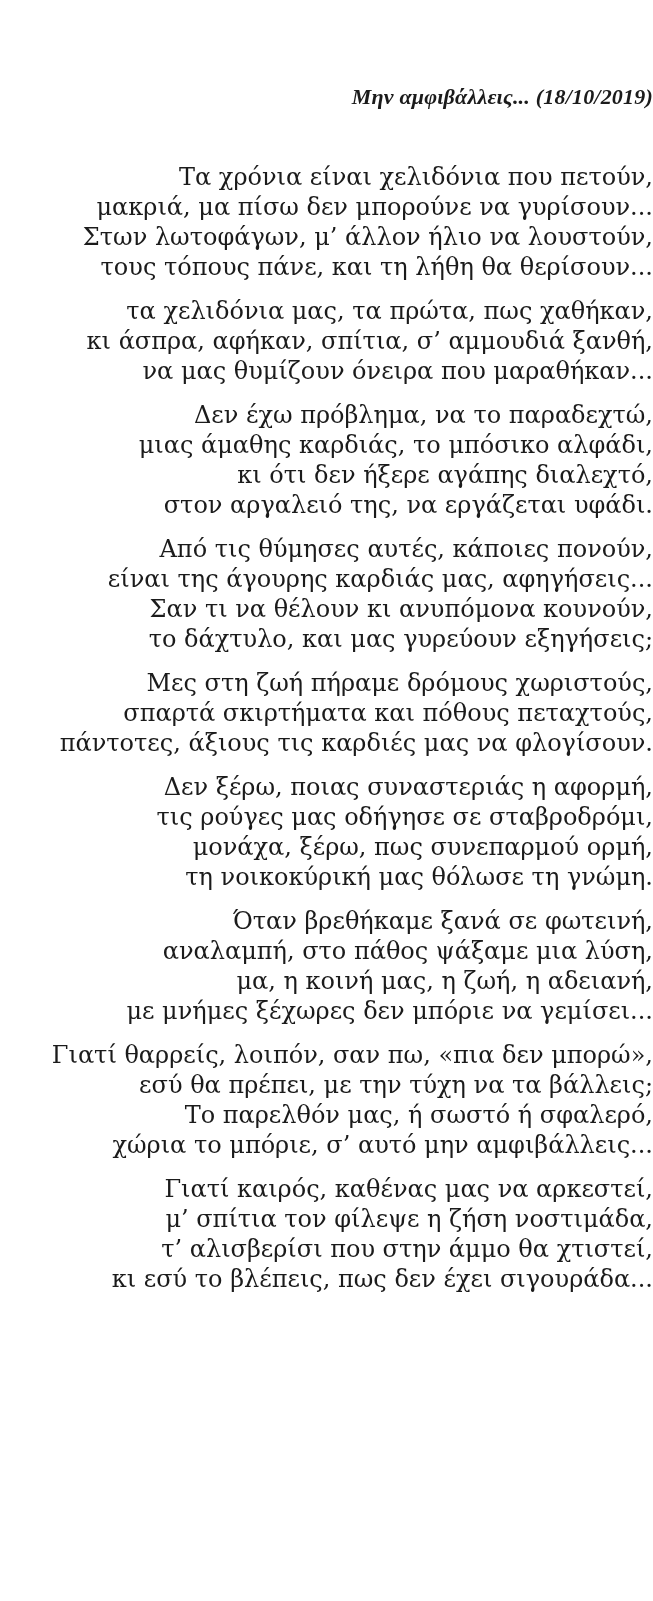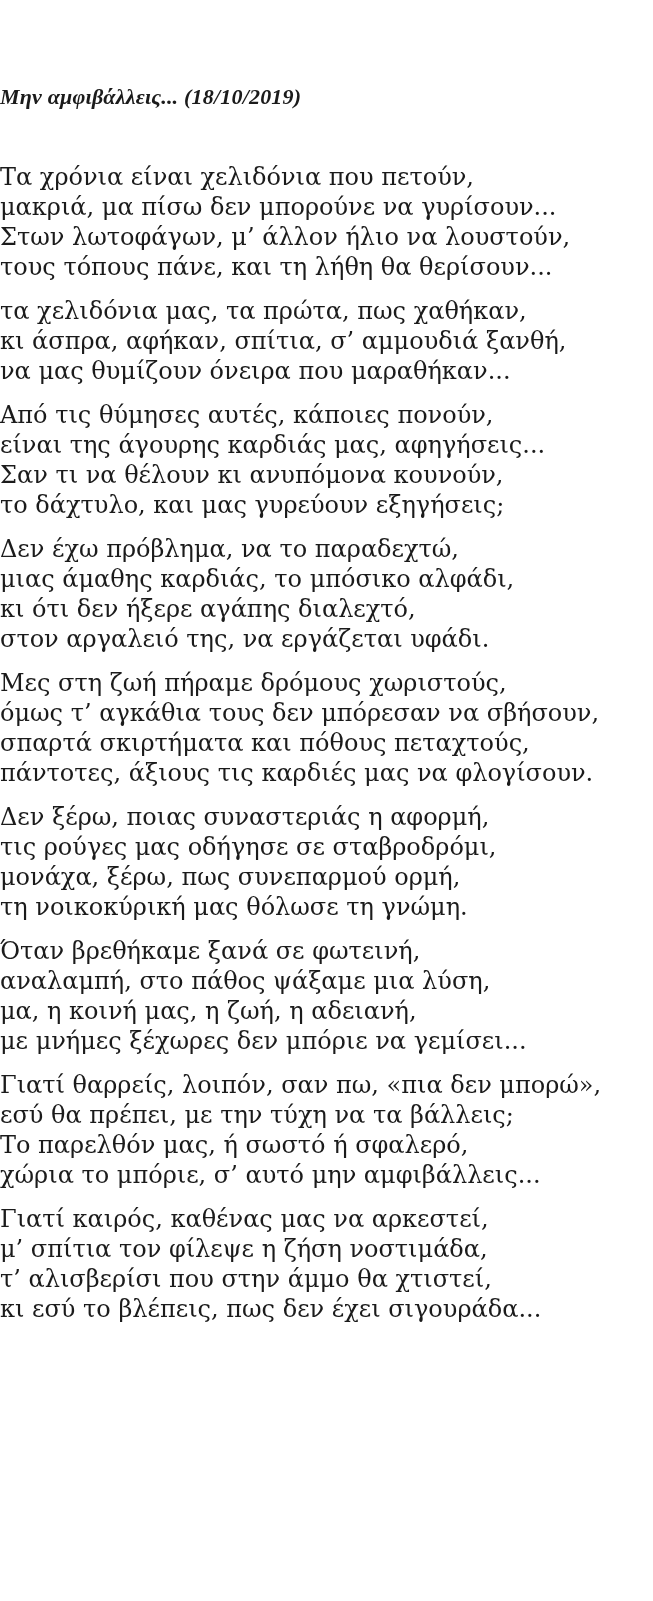--- a/index.html
+++ b/index.html
@@ -12,21 +12,21 @@
     background: #ffffff;
     font-family: "DejaVu Serif", serif;
     color: #1b1b1b;
     overflow: hidden;
   }
   .page {
     box-sizing: border-box;
     width: 653px;
     height: 1601px;
     padding-top: 84px;
-    text-align: left;
+    text-align: right;
   }
   .poem-title {
     font-family: "Liberation Serif", serif;
     font-style: italic;
     font-weight: bold;
     font-size: 22px;
     line-height: 26px;
     margin: 0 0 52px 0;
     letter-spacing: 0.2px;
   }
@@ -52,34 +52,33 @@
       <p class="line">μακριά, μα πίσω δεν μπορούνε να γυρίσουν...</p>
       <p class="line">Στων λωτοφάγων, μ’ άλλον ήλιο να λουστούν,</p>
       <p class="line">τους τόπους πάνε, και τη λήθη θα θερίσουν...</p>
     </div>
     <div class="stanza">
       <p class="line">τα χελιδόνια μας, τα πρώτα, πως χαθήκαν,</p>
       <p class="line">κι άσπρα, αφήκαν, σπίτια, σ’ αμμουδιά ξανθή,</p>
       <p class="line">να μας θυμίζουν όνειρα που μαραθήκαν...</p>
     </div>
     <div class="stanza">
+      <p class="line">Δεν έχω πρόβλημα, να το παραδεχτώ,</p>
+      <p class="line">μιας άμαθης καρδιάς, το μπόσικο αλφάδι,</p>
+      <p class="line">κι ότι δεν ήξερε αγάπης διαλεχτό,</p>
+      <p class="line">στον αργαλειό της, να εργάζεται υφάδι.</p>
+    </div>
+    <div class="stanza">
       <p class="line">Από τις θύμησες αυτές, κάποιες πονούν,</p>
       <p class="line">είναι της άγουρης καρδιάς μας, αφηγήσεις...</p>
       <p class="line">Σαν τι να θέλουν κι ανυπόμονα κουνούν,</p>
       <p class="line">το δάχτυλο, και μας γυρεύουν εξηγήσεις;</p>
     </div>
     <div class="stanza">
-      <p class="line">Δεν έχω πρόβλημα, να το παραδεχτώ,</p>
-      <p class="line">μιας άμαθης καρδιάς, το μπόσικο αλφάδι,</p>
-      <p class="line">κι ότι δεν ήξερε αγάπης διαλεχτό,</p>
-      <p class="line">στον αργαλειό της, να εργάζεται υφάδι.</p>
-    </div>
-    <div class="stanza">
       <p class="line">Μες στη ζωή πήραμε δρόμους χωριστούς,</p>
-      <p class="line">όμως τ’ αγκάθια τους δεν μπόρεσαν να σβήσουν,</p>
       <p class="line">σπαρτά σκιρτήματα και πόθους πεταχτούς,</p>
       <p class="line">πάντοτες, άξιους τις καρδιές μας να φλογίσουν.</p>
     </div>
     <div class="stanza">
       <p class="line">Δεν ξέρω, ποιας συναστεριάς η αφορμή,</p>
       <p class="line">τις ρούγες μας οδήγησε σε σταβροδρόμι,</p>
       <p class="line">μονάχα, ξέρω, πως συνεπαρμού ορμή,</p>
       <p class="line">τη νοικοκύρική μας θόλωσε τη γνώμη.</p>
     </div>
     <div class="stanza">

